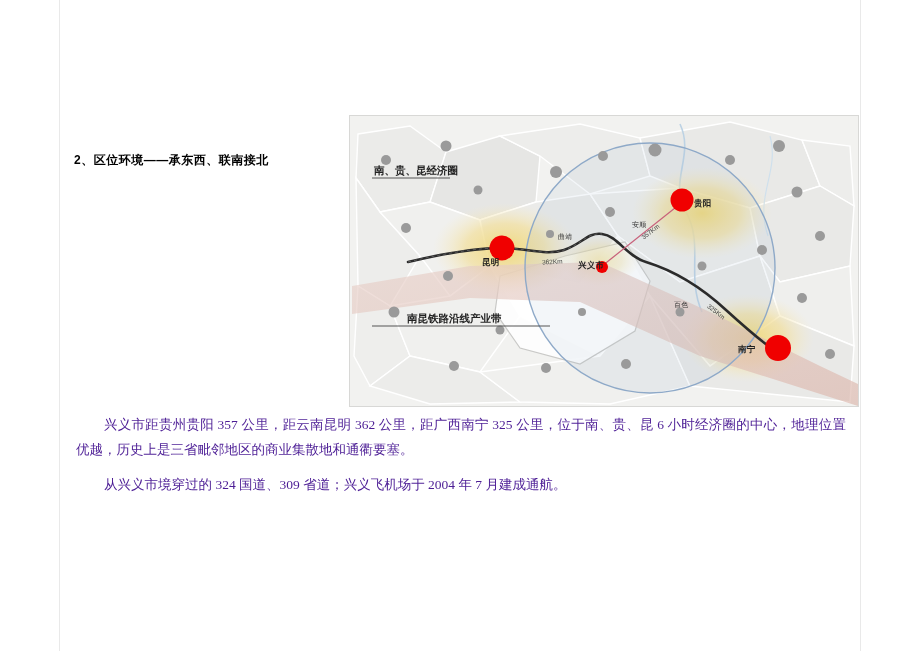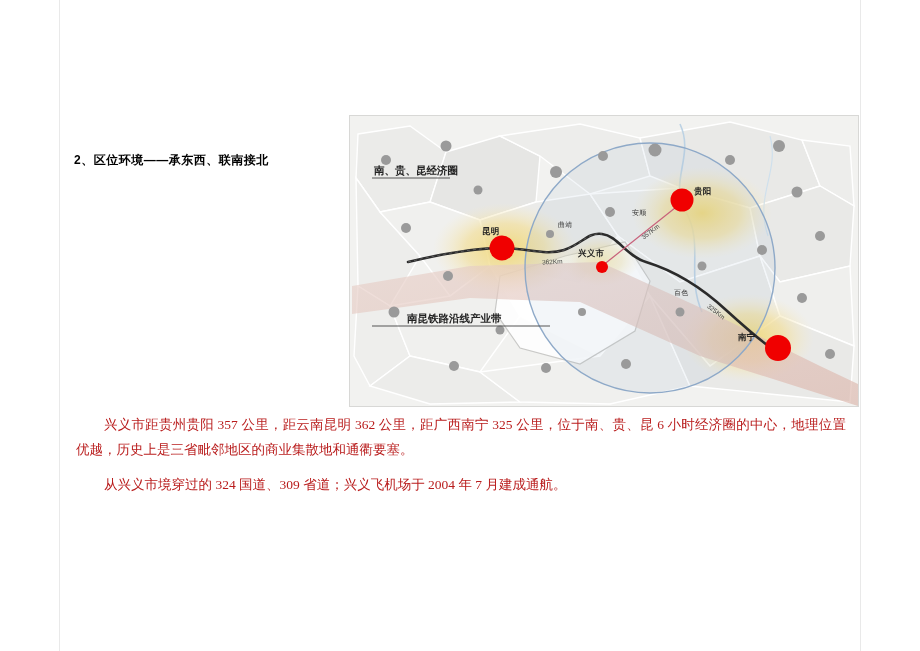--- a/index.html
+++ b/index.html
@@ -37,21 +37,21 @@
     font-weight: bold;
     font-size: 12px;
     letter-spacing: 0.5px;
     white-space: nowrap;
   }
 
   .para {
     position: absolute;
     font-size: 13.5px;
     line-height: 25px;
-    color: #b91c1c;
+    color: #4c1d95;
   }
   .para1 { left: 76px; top: 412px; width: 770px; text-indent: 28px; text-align: justify; }
   .para2 { left: 76px; top: 472px; width: 770px; text-indent: 28px; }
 
   
   .map-figure {
     position: absolute;
     left: 349px;
     top: 115px;
     width: 508px;
@@ -64,20 +64,21 @@
 
   svg.map-svg { position: absolute; left: 0; top: 0; width: 508px; height: 290px; }
 
   .map-label {
     position: absolute;
     font-family: "Liberation Sans", sans-serif;
     font-size: 7px;
     color: #333;
     white-space: nowrap;
     letter-spacing: 0.2px;
+    margin-top: 12px;
   }
   .map-label.big {
     font-size: 8.5px;
     font-weight: bold;
     color: #222;
   }
   .callout {
     position: absolute;
     font-family: "Liberation Sans", sans-serif;
     font-size: 10.5px;
@@ -201,21 +202,21 @@
         <circle cx="252" cy="151" r="6" fill="#f00000"></circle>
       </g>
 
       <line x1="22" y1="62" x2="100" y2="62" stroke="#555" stroke-width="1"></line>
       <line x1="22" y1="210" x2="200" y2="210" stroke="#555" stroke-width="1"></line>
     </svg>
 
     <div class="callout" style="left:24px; top:48px;">南、贵、昆经济圈</div>
     <div class="callout" style="left:24px; top:196px;padding-left:33px;">南昆铁路沿线产业带</div>
 
-    <div class="map-label big" style="left:132px; top:110px;">昆明</div>
+    <div class="map-label big" style="left:132px; top:129px;">昆明</div>
     <div class="map-label big" style="left:344px; top:70px;">贵阳</div>
     <div class="map-label big" style="left:388px; top:216px;">南宁</div>
     <div class="map-label big" style="left:228px; top:132px;">兴义市</div>
 
     <div class="map-label" style="left:282px; top:92px;">安顺</div>
     <div class="map-label" style="left:208px; top:104px;">曲靖</div>
     <div class="map-label" style="left:324px; top:172px;">百色</div>
 
     <div class="dist-label" style="left:192px; top:142px; transform:rotate(-3deg);">362Km</div>
     <div class="dist-label" style="left:290px; top:112px; transform:rotate(-38deg);">357Km</div>

